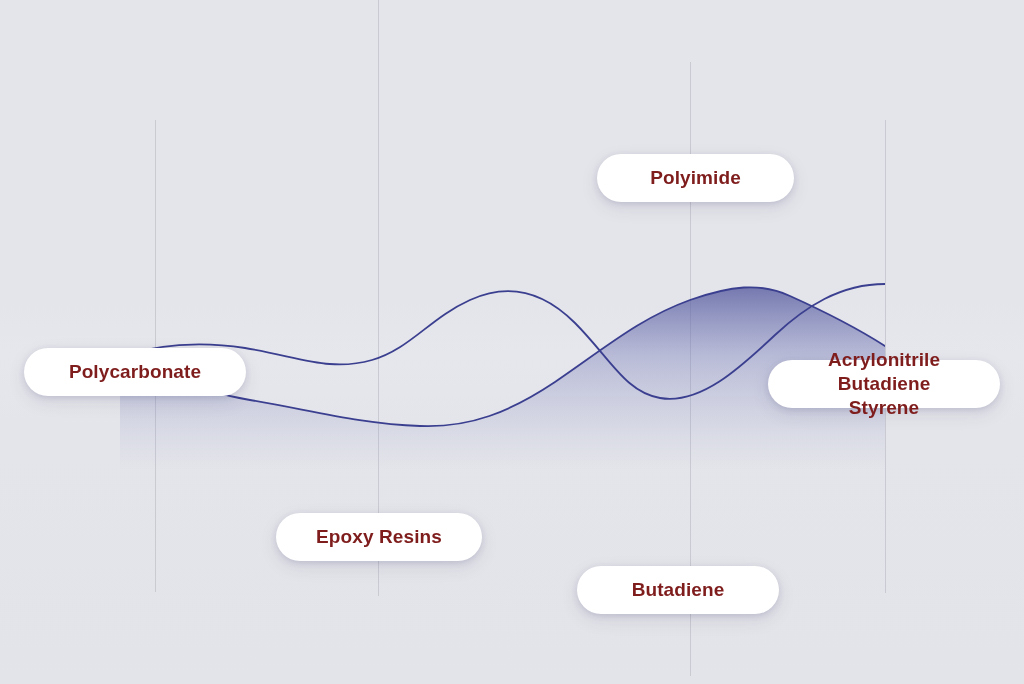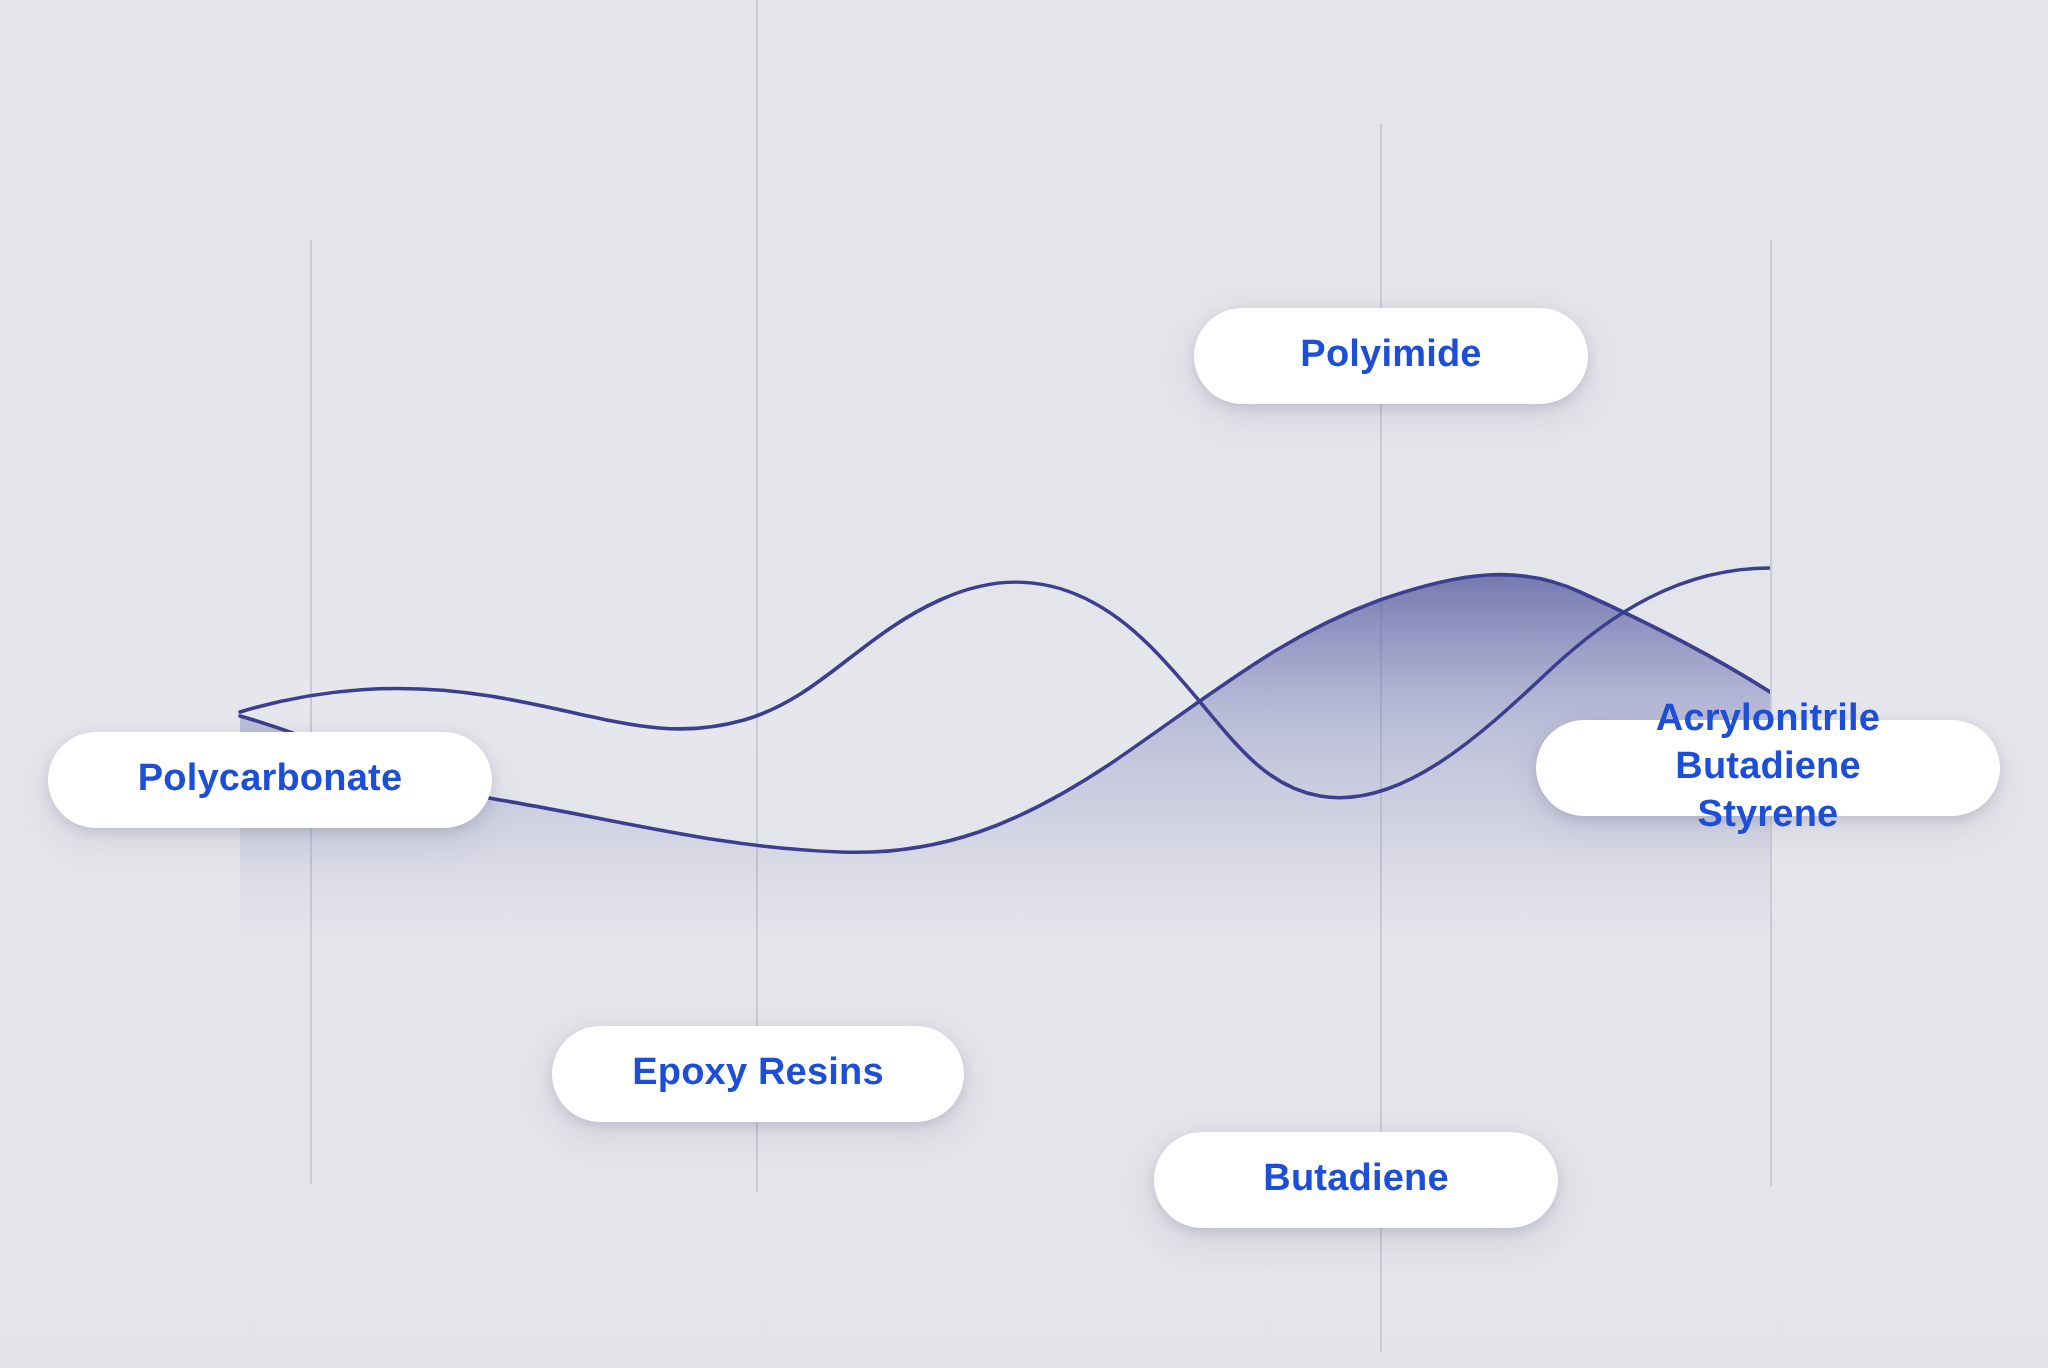--- a/index.html
+++ b/index.html
@@ -35,21 +35,21 @@
   }
   .gridline {
     position: absolute;
     width: 1px;
     background: #c9cad2;
   }
   .pill {
     position: absolute;
     background: #ffffff;
     border-radius: 999px;
-    color: #1d4ed8;
+    color: #7f1d1d;
     font-size: 19px;
     font-weight: 700;
     letter-spacing: 0.1px;
     display: flex;
     align-items: center;
     justify-content: center;
     text-align: center;
     box-shadow: 0 2px 6px rgba(60, 62, 110, 0.16),
                 0 6px 18px rgba(60, 62, 110, 0.10);
     line-height: 1.25;
@@ -120,21 +120,21 @@
                C160,344 200,341 245,348
                C300,357 330,372 372,360
                C410,349 430,318 470,300
                C505,284 540,288 575,323
                C610,358 625,392 660,398
                C700,405 740,368 775,335
                C805,307 840,284 885,284"></path>
     </g>
   </svg>
 
-  <div class="pill" style="left:24px; top:366px; width:222px; height:48px;">Polycarbonate</div>
+  <div class="pill" style="left:24px; top:348px; width:222px; height:48px;">Polycarbonate</div>
 
 
   <div class="pill" style="left:597px; top:154px; width:197px; height:48px;">Polyimide</div>
 
   <div class="pill" style="left:768px; top:360px; width:232px; height:48px;">Acrylonitrile Butadiene
 Styrene</div>
 
   <div class="pill" style="left:276px; top:513px; width:206px; height:48px;">Epoxy Resins</div>
 
   <div class="pill" style="left:577px; top:566px; width:202px; height:48px;">Butadiene</div>

